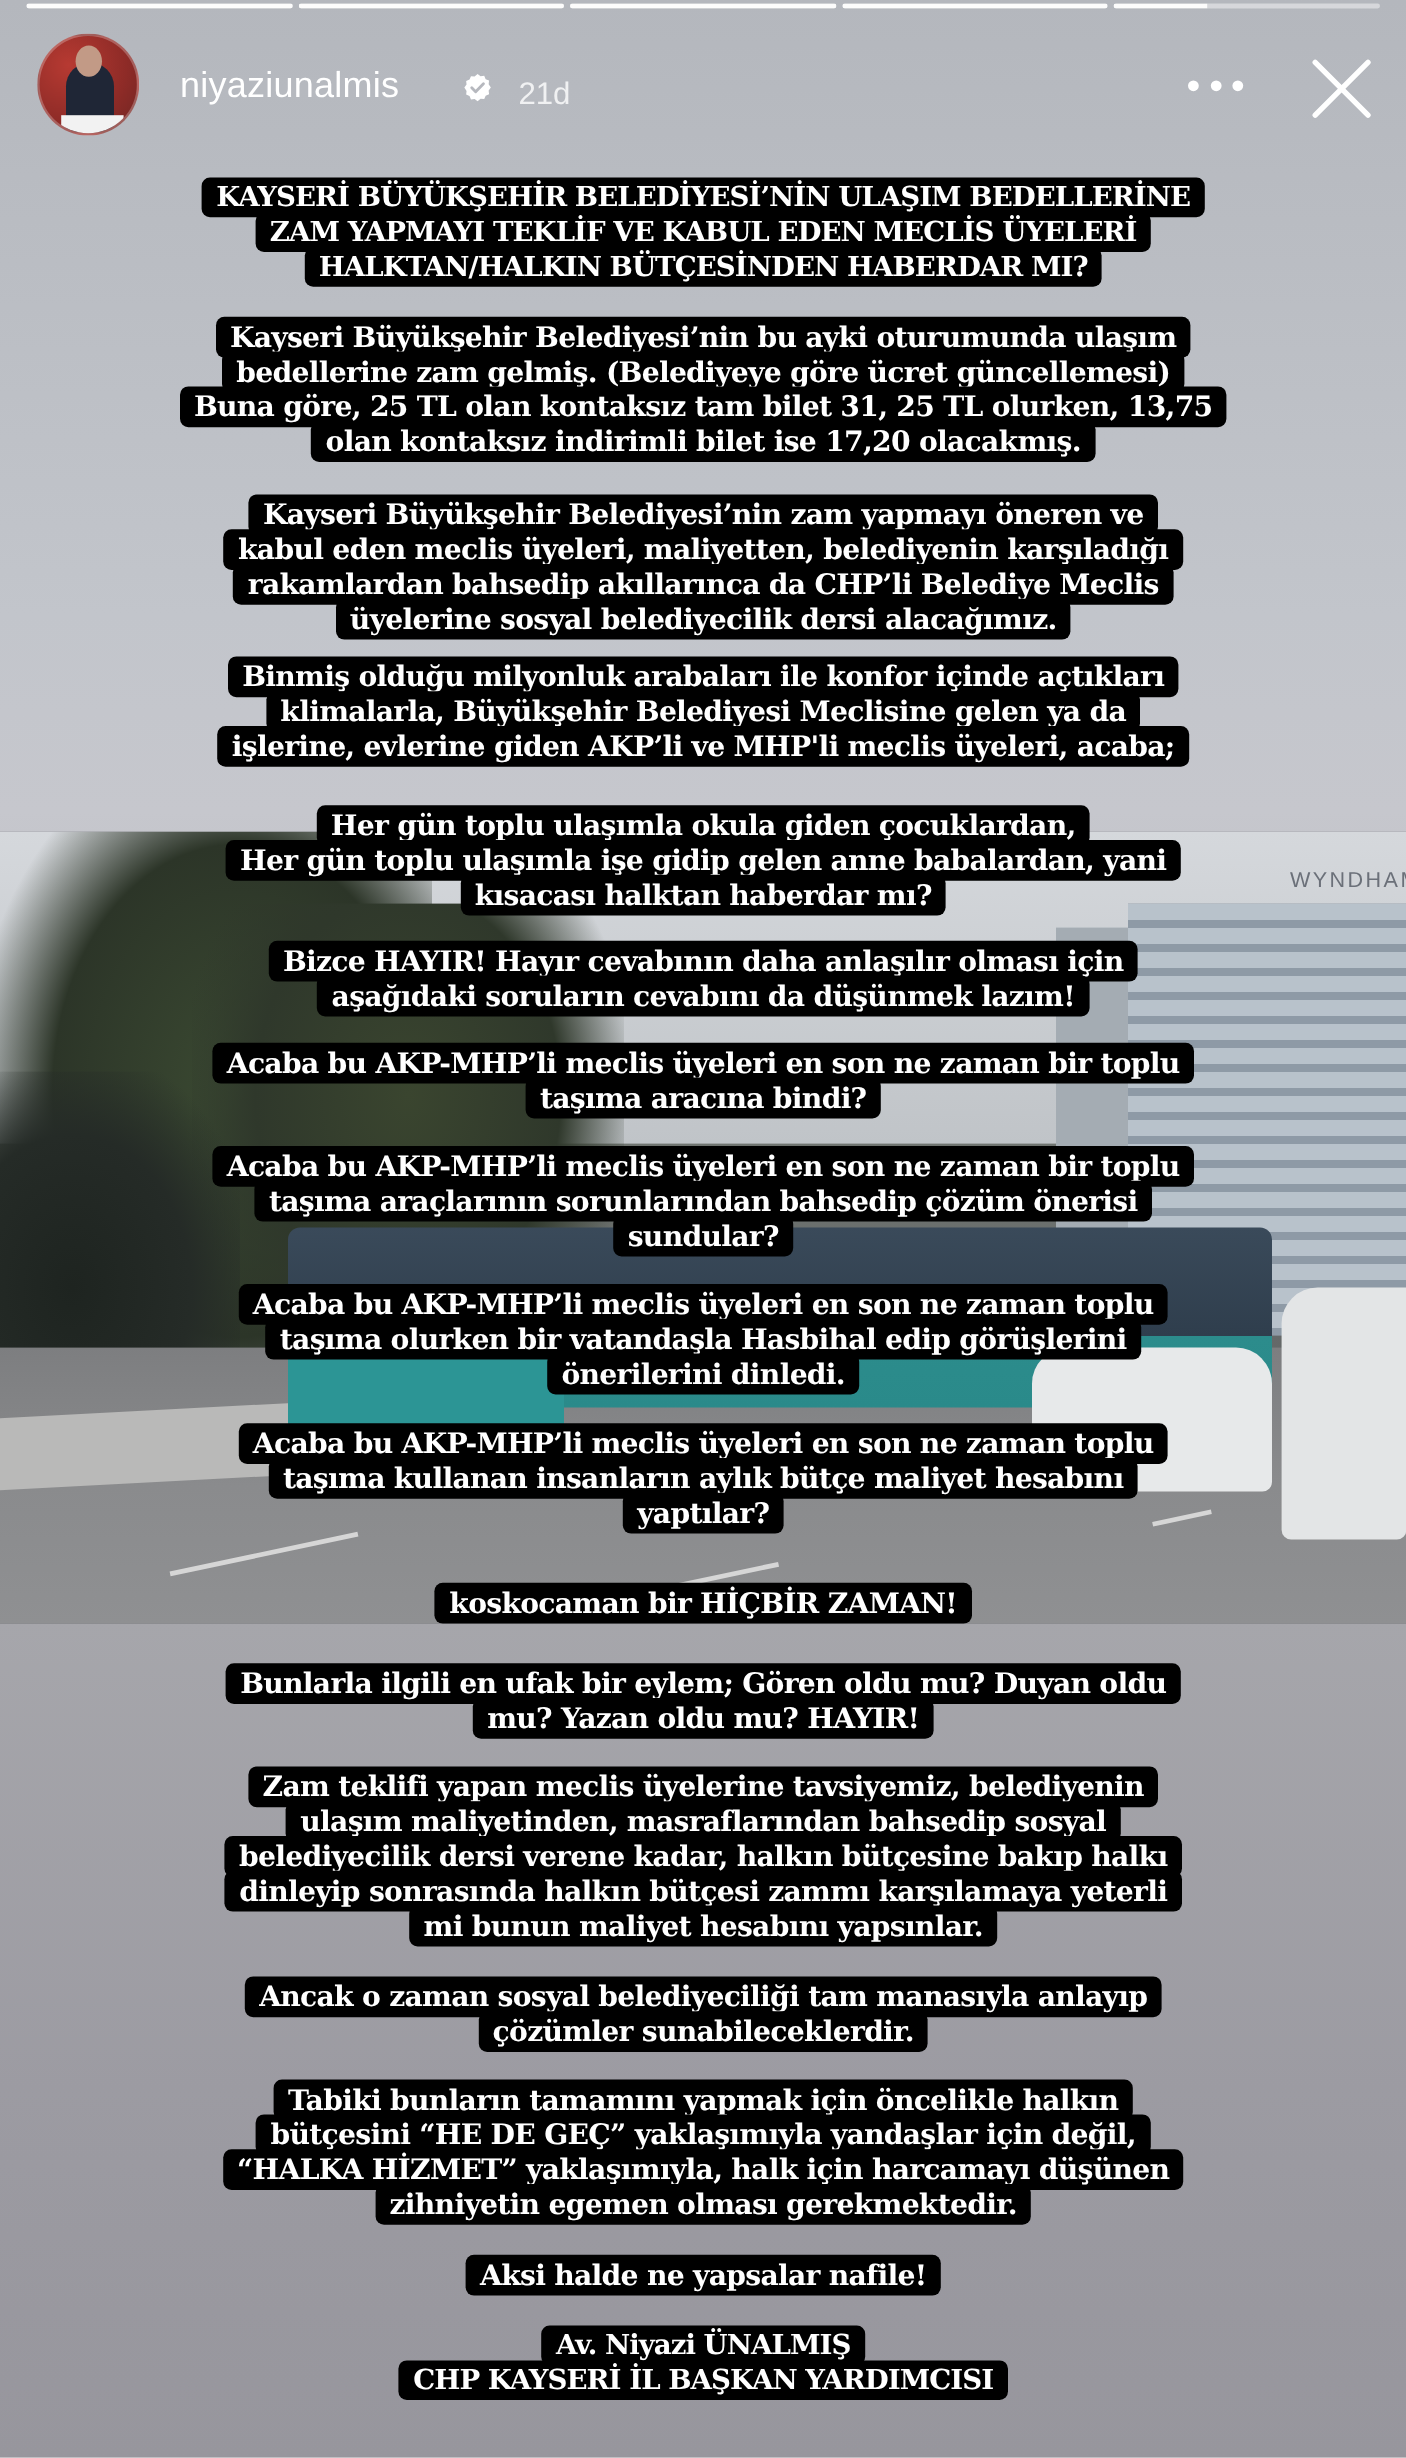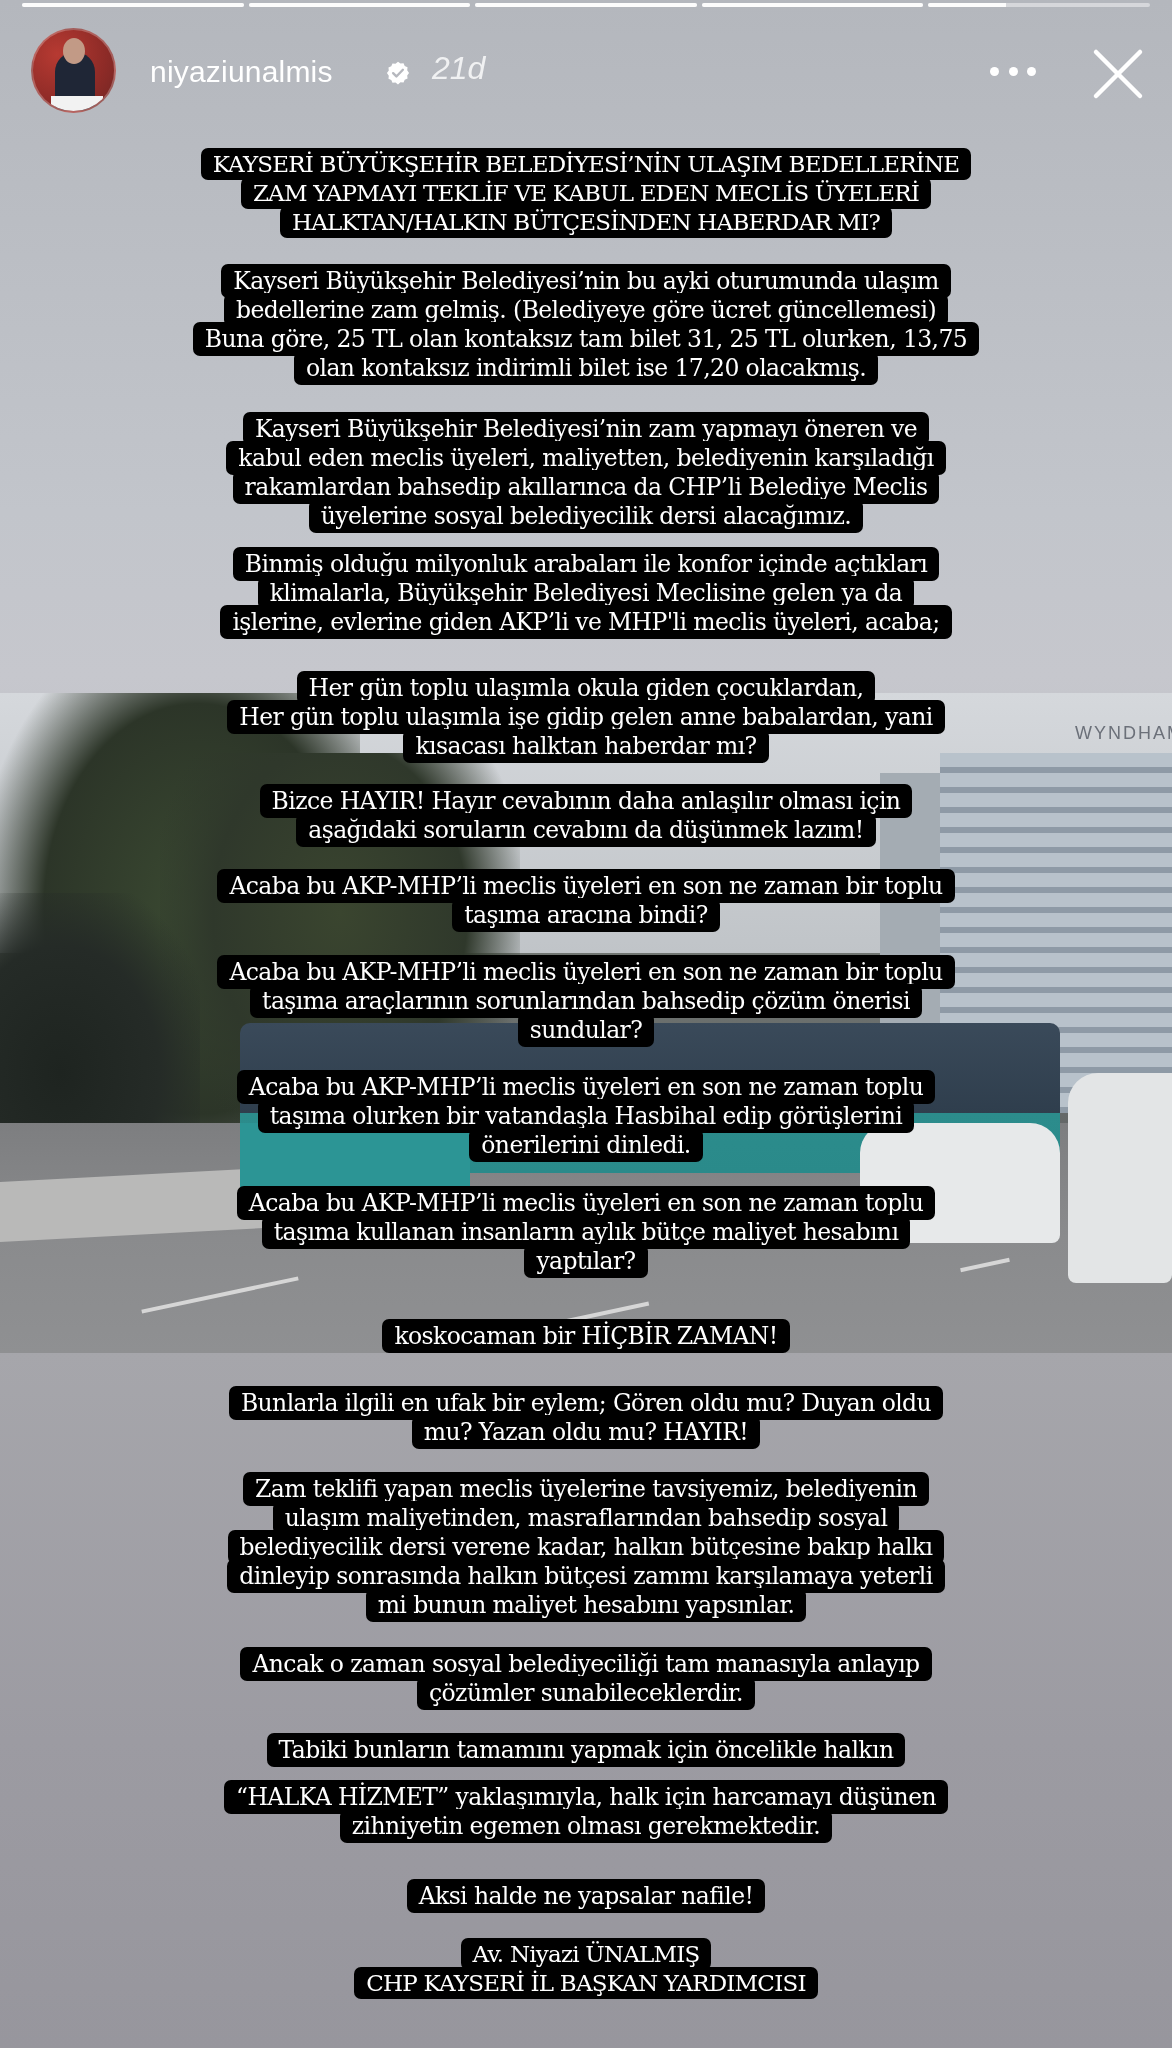--- a/index.html
+++ b/index.html
@@ -40,34 +40,34 @@
   .progress { position:absolute; top:3px; left:22px; right:22px; height:6px; display:flex; gap:5px; }
   .seg { flex:1; height:4px; border-radius:2px; background: rgba(255,255,255,0.45); overflow:hidden; }
   .seg .fill { height:100%; background: rgba(255,255,255,0.92); }
   .avatar { position:absolute; left:31px; top:28px; width:85px; height:85px; border-radius:50%; overflow:hidden;
     background: radial-gradient(circle at 30% 30%, #b73a32 0%, #8e2b27 60%, #6e2523 100%); border:2px solid rgba(255,255,255,0.25); }
   .avatar .person { position:absolute; left:22px; top:22px; width:40px; height:58px; background:#1f2636; border-radius:20px 20px 4px 4px; }
   .avatar .face { position:absolute; left:30px; top:8px; width:22px; height:26px; background:#c29a86; border-radius:50%; }
   .avatar .podium { position:absolute; left:18px; top:66px; width:52px; height:20px; background:#f2f2f2; }
   .username { position:absolute; left:150px; top:55px; font-size:30px; color:#ffffff; font-weight:400; letter-spacing:0.2px; }
   .verified { position:absolute; left:385px; top:60px; width:26px; height:26px; }
-  .time { position:absolute; left:432px; top:50px; font-size:32px; color:rgba(255,255,255,0.8);font-style:italic; }
+  .time { position:absolute; left:432px; top:63px; font-size:26px; color:rgba(255,255,255,0.8); }
   .more { position:absolute; left:990px; top:56px; width:46px; height:30px; display:flex; align-items:center; justify-content:space-between; cursor:pointer; }
   .more span { width:9px; height:9px; border-radius:50%; background:#fff; display:block; }
   .close { position:absolute; left:1090px; top:46px; width:56px; height:56px; cursor:pointer; }
 
   
   .blocks { position:absolute; top:150px; left:0; width:100%; }
   .block { position:absolute; left:0; width:100%; text-align:center; }
   .block .line {
     display:inline;
     background:#000;
     color:#fff;
     font-family:"DejaVu Serif","Liberation Serif",serif;
-    font-weight:normal;
+    font-weight:bold;
     font-size:23.5px;
     line-height:29px;
     padding:3px 12px;
     box-decoration-break:clone; -webkit-box-decoration-break:clone;
     border-radius:7px;
     letter-spacing:-0.6px;
   }
   .block.caps .line { font-size:23px; letter-spacing:-0.8px; }
 </style>
 </head>
@@ -196,21 +196,21 @@
     <span class="line">belediyecilik dersi verene kadar, halkın bütçesine bakıp halkı</span><br>
     <span class="line">dinleyip sonrasında halkın bütçesi zammı karşılamaya yeterli</span><br>
     <span class="line">mi bunun maliyet hesabını yapsınlar.</span>
   </div>
   <div class="block" style="top:1500px">
     <span class="line">Ancak o zaman sosyal belediyeciliği tam manasıyla anlayıp</span><br>
     <span class="line">çözümler sunabileceklerdir.</span>
   </div>
   <div class="block" style="top:1586px">
     <span class="line">Tabiki bunların tamamını yapmak için öncelikle halkın</span><br>
-    <br>
+    <span class="line">bütçesini “HE DE GEÇ” yaklaşımıyla yandaşlar için değil,</span><br>
     <span class="line">“HALKA HİZMET” yaklaşımıyla, halk için harcamayı düşünen</span><br>
     <span class="line">zihniyetin egemen olması gerekmektedir.</span>
   </div>
   <div class="block" style="top:1732px">
     <span class="line">Aksi halde ne yapsalar nafile!</span>
   </div>
   <div class="block caps" style="top:1790px">
     <span class="line">Av. Niyazi ÜNALMIŞ</span><br>
     <span class="line">CHP KAYSERİ İL BAŞKAN YARDIMCISI</span>
   </div>

